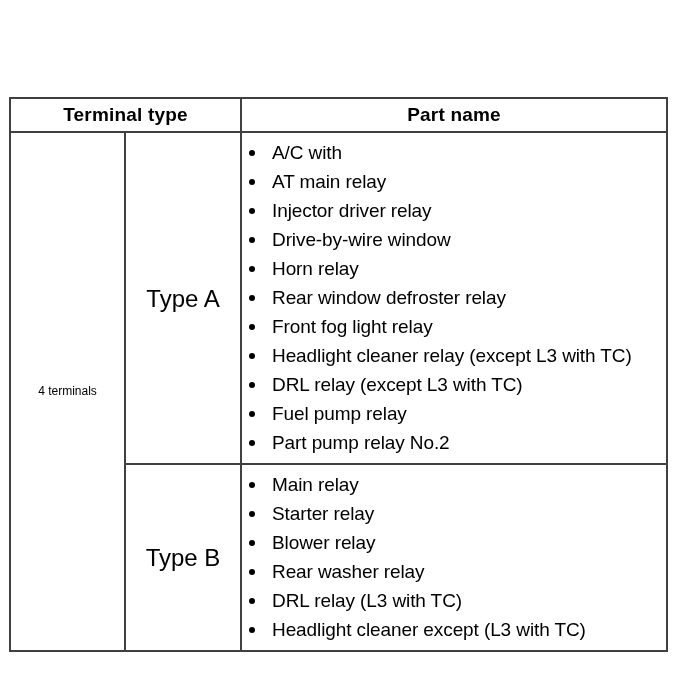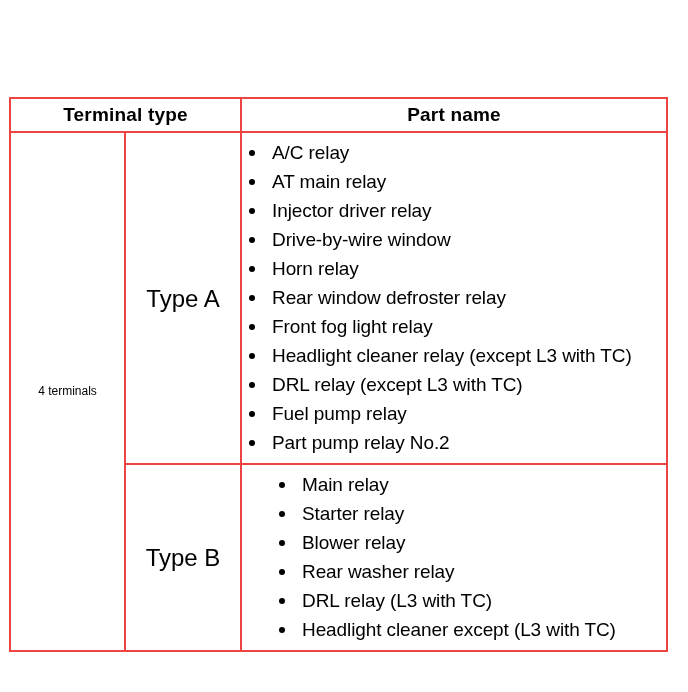--- a/index.html
+++ b/index.html
@@ -48,21 +48,21 @@
 
   .relay-table {
     position: absolute;
     left: 9px;
     top: 97px;
     width: 657px;
     border-collapse: collapse;
     table-layout: fixed;
   }
   .relay-table td, .relay-table th {
-    border: 2px solid #ef4444;
+    border: 2px solid #404040;
     padding: 0;
     vertical-align: middle;
     background: #ffffff;
   }
 
   .th-cell {
     height: 32px;
     text-align: center;
     font-size: 19px;
     font-weight: bold;
@@ -106,21 +106,21 @@
     position: absolute;
     left: 7px;
     top: 12px;
     width: 6px;
     height: 6px;
     border-radius: 50%;
     background: #000000;
   }
 
   .row-a .parts-cell { padding-top: 5px; padding-bottom: 6px; }
-  .row-b .parts-cell { padding-top: 5px; padding-bottom: 6px; padding-left: 30px; }
+  .row-b .parts-cell { padding-top: 5px; padding-bottom: 6px; }
 </style>
 </head>
 <body>
 
 <div class="page">
 
 
 
   <table class="relay-table">
     <colgroup>
@@ -133,21 +133,21 @@
         <th class="th-cell" colspan="2">Terminal type</th>
         <th class="th-cell">Part name</th>
       </tr>
     </thead>
     <tbody>
       <tr class="row-a">
         <td class="term-cell" rowspan="2"><span>4 terminals</span></td>
         <td class="type-cell"><span>Type A</span></td>
         <td class="parts-cell">
           <ul class="part-list">
-            <li>A/C relay</li>
+            <li>A/C with</li>
             <li>AT main relay</li>
             <li>Injector driver relay</li>
             <li>Drive-by-wire window</li>
             <li>Horn relay</li>
             <li>Rear window defroster relay</li>
             <li>Front fog light relay</li>
             <li>Headlight cleaner relay (except L3 with TC)</li>
             <li>DRL relay (except L3 with TC)</li>
             <li>Fuel pump relay</li>
             <li>Part pump relay No.2</li>

